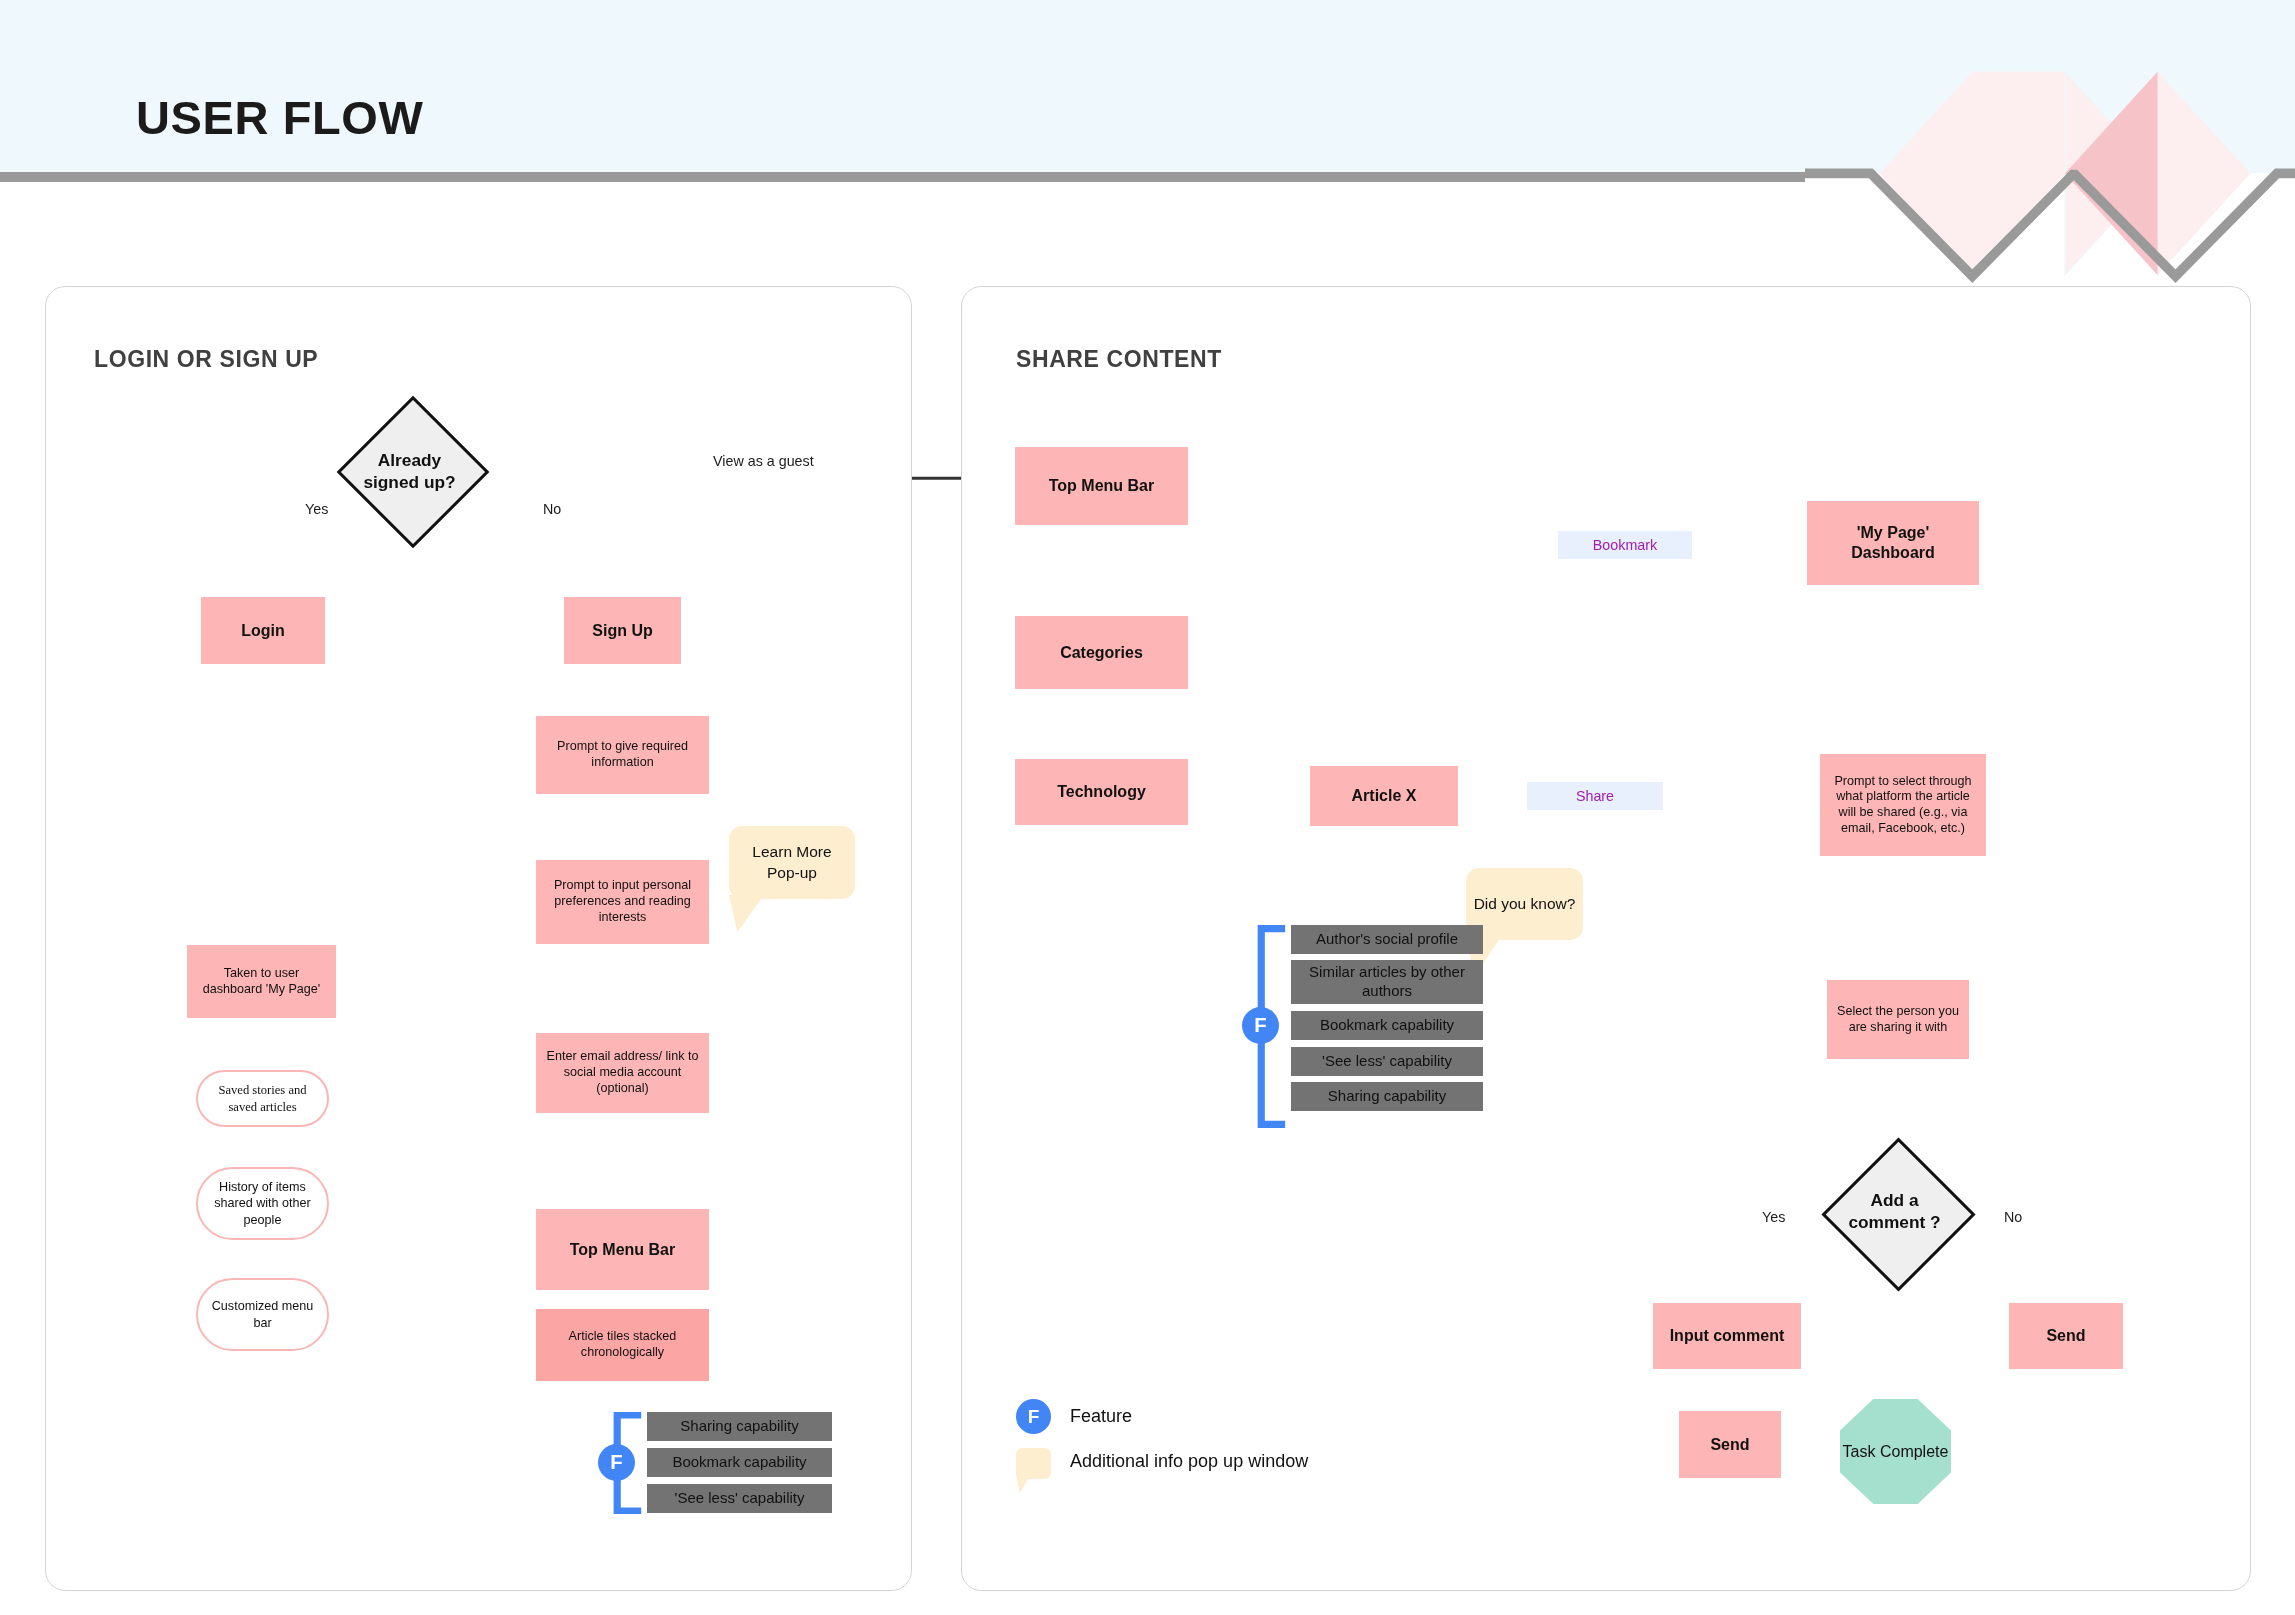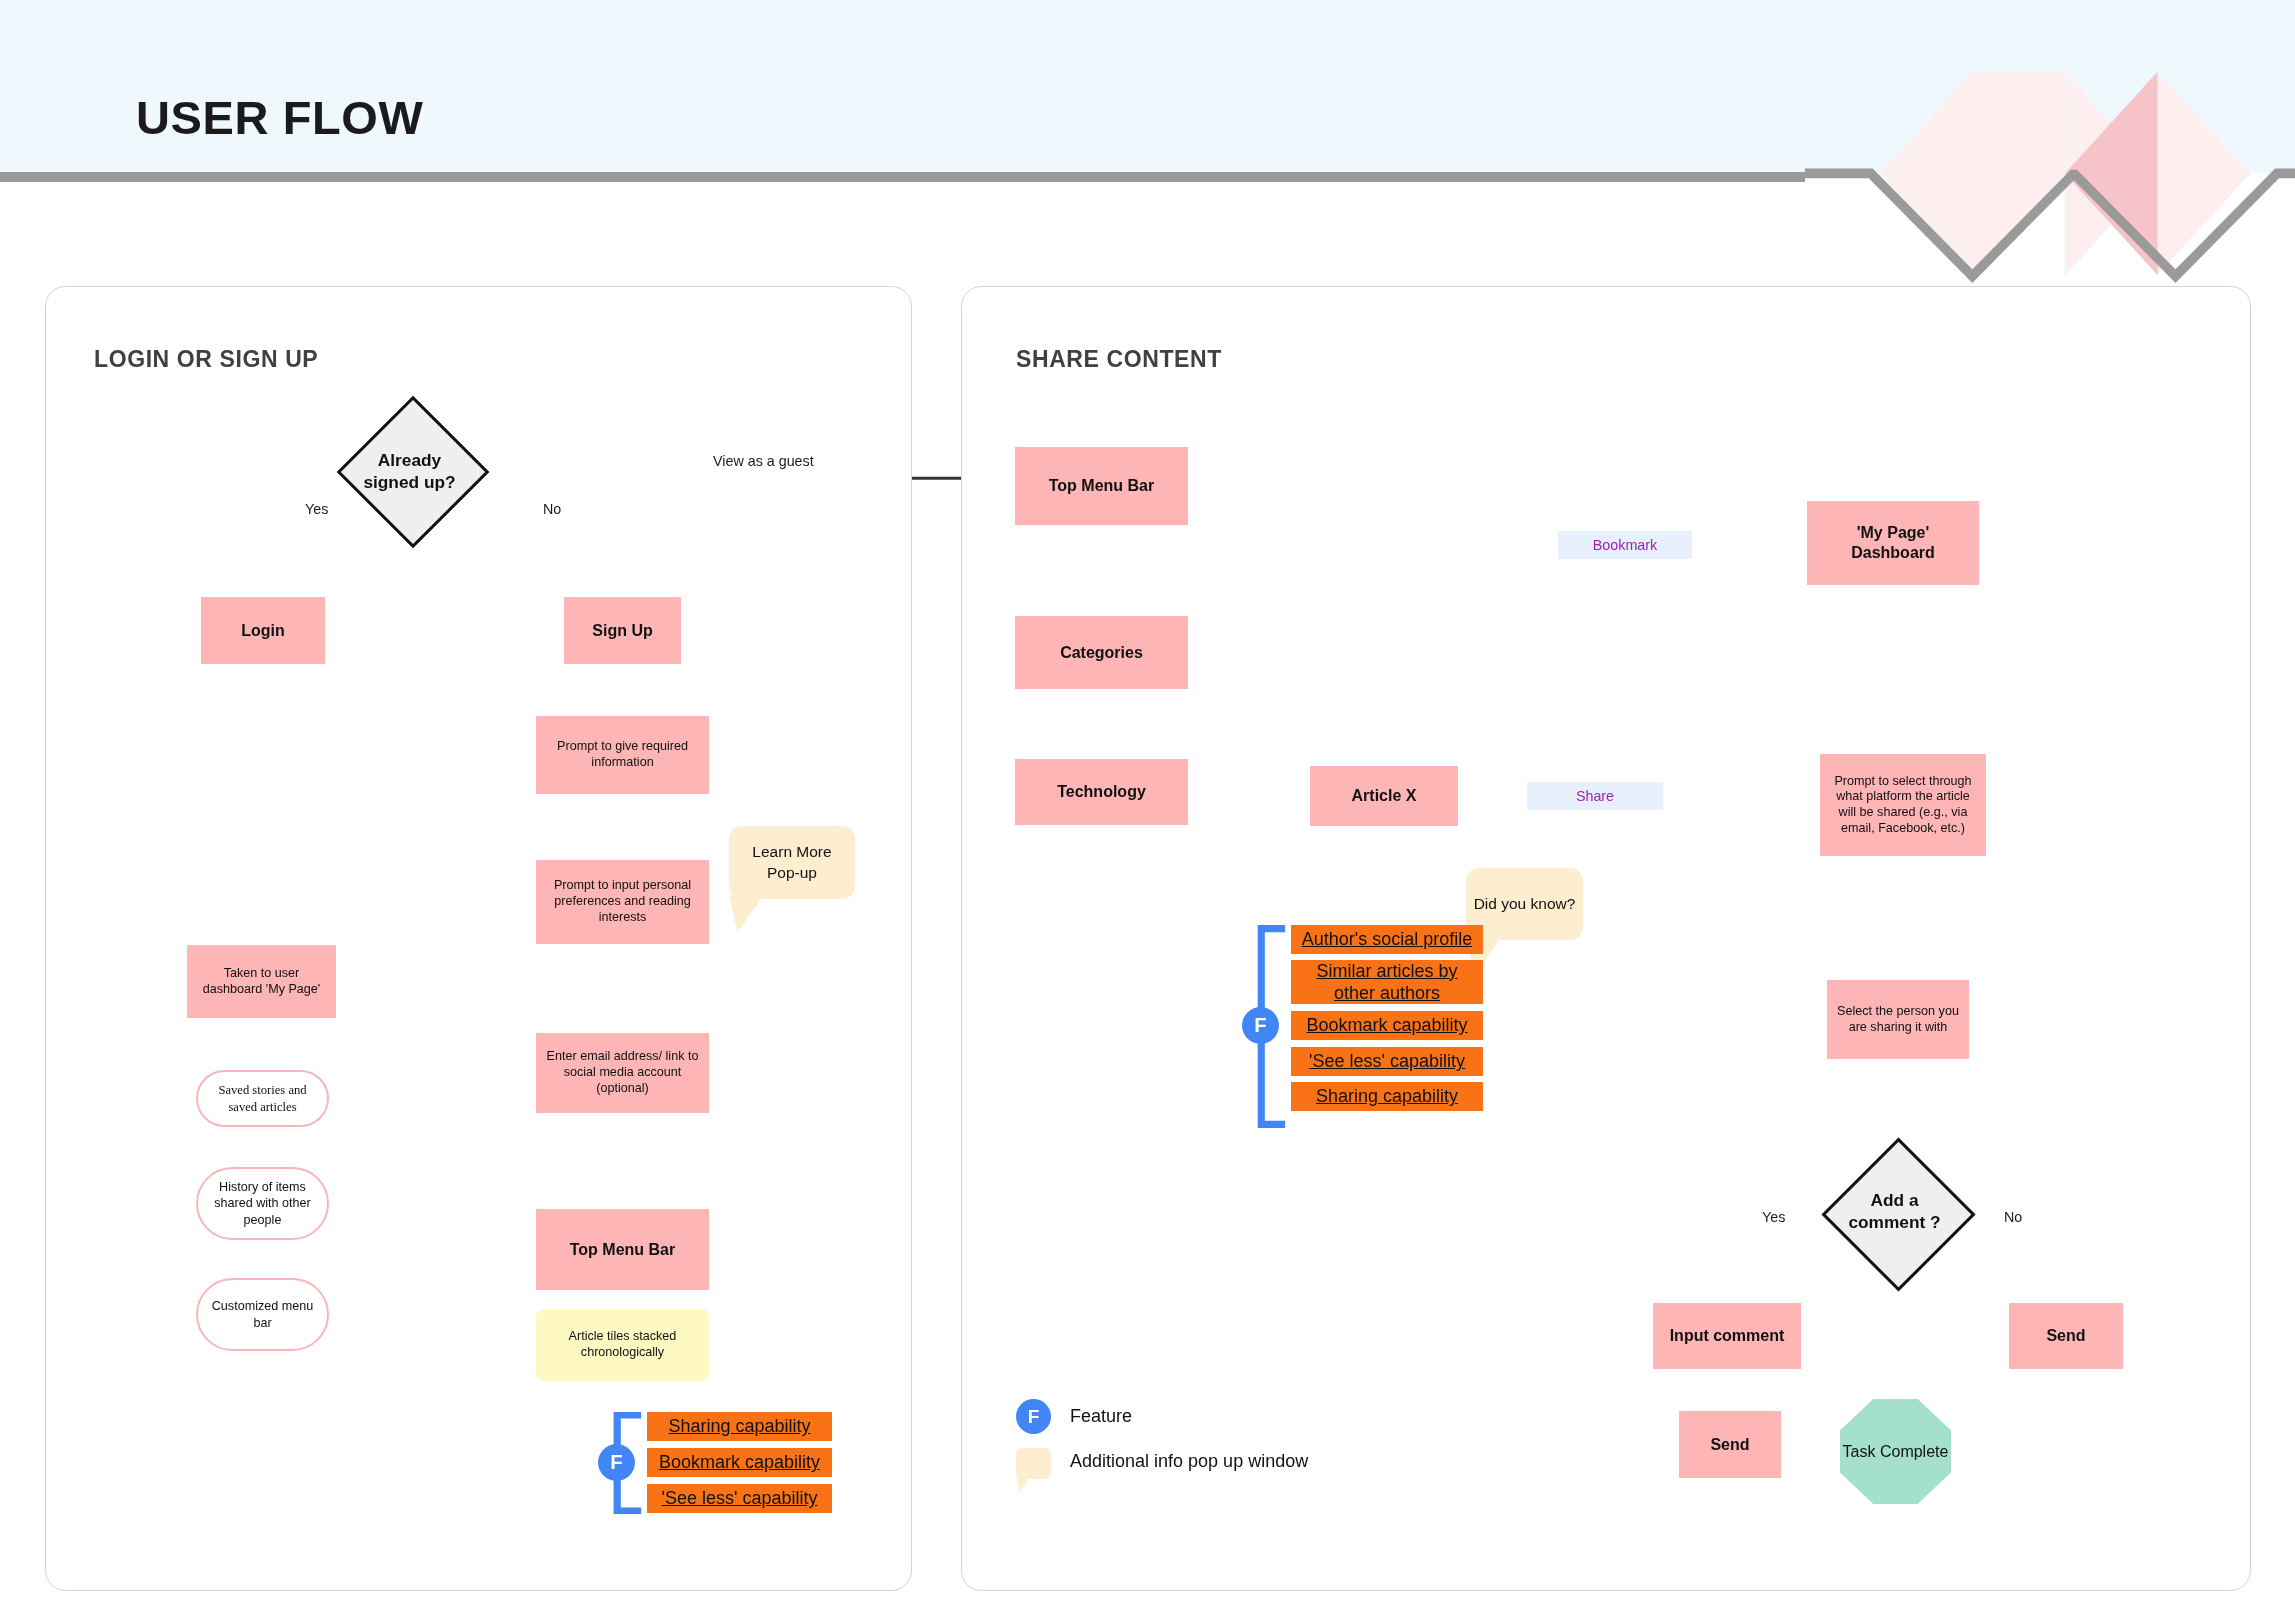--- a/index.html
+++ b/index.html
@@ -43,21 +43,21 @@
     position:absolute;
     background:#fdb5b5;
     display:flex;align-items:center;justify-content:center;text-align:center;
     color:#111;
     line-height:1.25;
     box-sizing:border-box;
     padding:2.4px 6px;
   }
   .node.lg{font-size:16px;font-weight:bold;}
   .node.sm{font-size:12.6px;font-weight:normal;}
-  .node.pale{background:#fef9c3;border-radius:8px;}
+  .node.pale{background:#fca5a5;}
 
   .diamond{
     position:absolute;
     background:#efefef;
     border:3px solid #111;
     transform:rotate(45deg);
   }
   .diamond-label{
     position:absolute;
     display:flex;align-items:center;justify-content:center;text-align:center;
@@ -90,23 +90,23 @@
     font-size:14.3px;color:#a21caf;
     box-sizing:border-box;padding:0 6px;
   }
   .edge-label{
     position:absolute;font-size:14.3px;color:#1b1b1b;white-space:nowrap;
   }
 
   
   .flist{position:absolute;}
   .flist .row{
-    position:absolute;background:#f97316;
-    display:flex;align-items:center;justify-content:center;text-align:center;
-    font-size:18px;color:#111;line-height:1.25;box-sizing:border-box;padding:0 4.8px;text-decoration:underline;
+    position:absolute;background:#737373;
+    display:flex;align-items:center;justify-content:center;text-align:center;
+    font-size:15px;color:#111;line-height:1.25;box-sizing:border-box;padding:0 4.8px;
   }
   .fbracket{position:absolute;}
   .fbadge{
     position:absolute;width:37px;height:37px;border-radius:50%;
     background:#4285f4;color:#fff;font-size:20.3px;font-weight:bold;
     display:flex;align-items:center;justify-content:center;
   }
 
   
   .callout{

